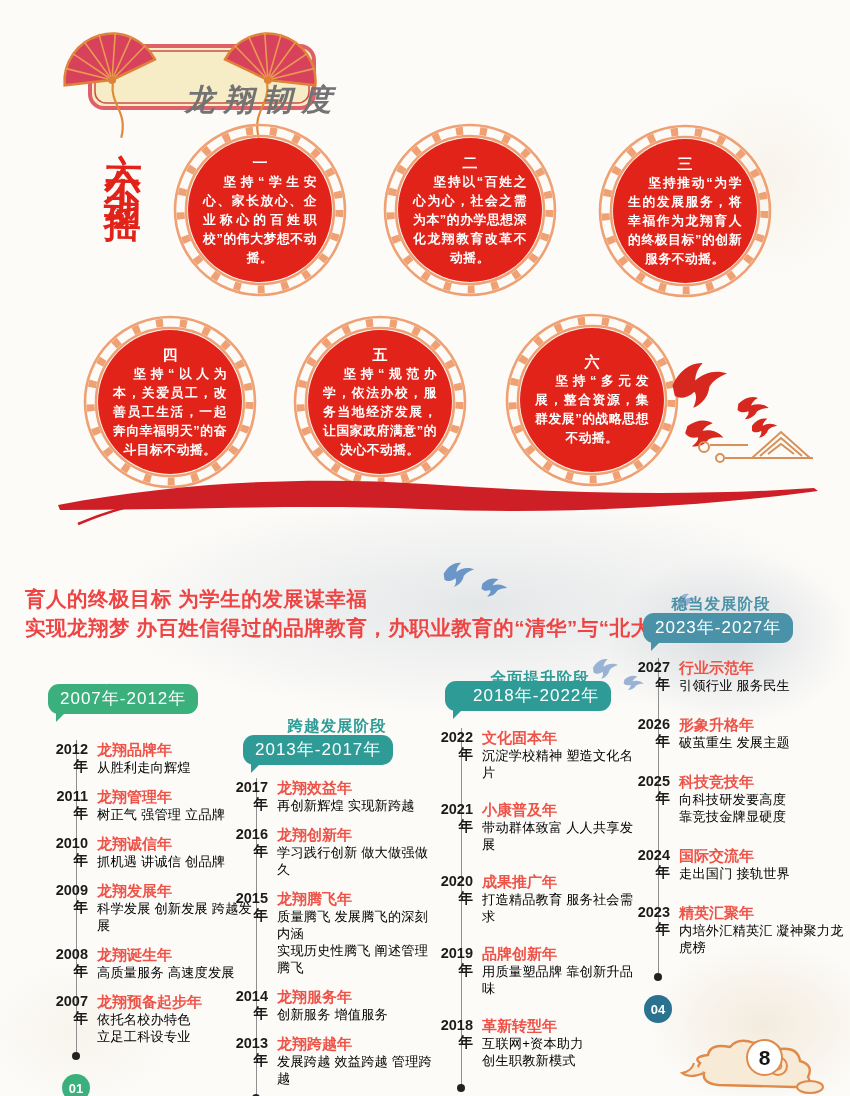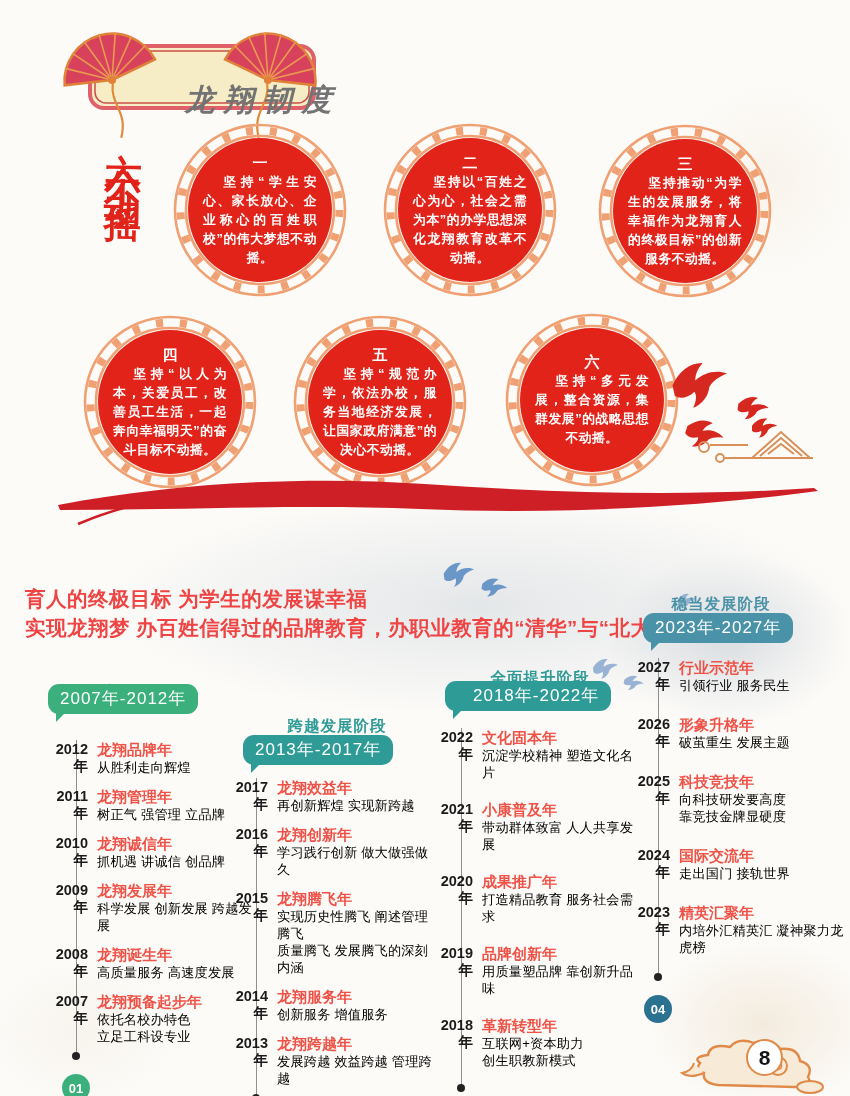--- a/index.html
+++ b/index.html
@@ -314,22 +314,22 @@
       <div class="tl-desc">再创新辉煌 实现新跨越</div>
     </div>
     <div class="tl-item">
       <div class="tl-year">2016年</div>
       <div class="tl-title">龙翔创新年</div>
       <div class="tl-desc">学习践行创新 做大做强做久</div>
     </div>
     <div class="tl-item">
       <div class="tl-year">2015年</div>
       <div class="tl-title">龙翔腾飞年</div>
+      <div class="tl-desc">质量腾飞 发展腾飞的深刻内涵</div>
       <div class="tl-desc">实现历史性腾飞 阐述管理腾飞</div>
-      <div class="tl-desc">质量腾飞 发展腾飞的深刻内涵</div>
     </div>
     <div class="tl-item">
       <div class="tl-year">2014年</div>
       <div class="tl-title">龙翔服务年</div>
       <div class="tl-desc">创新服务 增值服务</div>
     </div>
     <div class="tl-item">
       <div class="tl-year">2013年</div>
       <div class="tl-title">龙翔跨越年</div>
       <div class="tl-desc">发展跨越 效益跨越 管理跨越</div>

